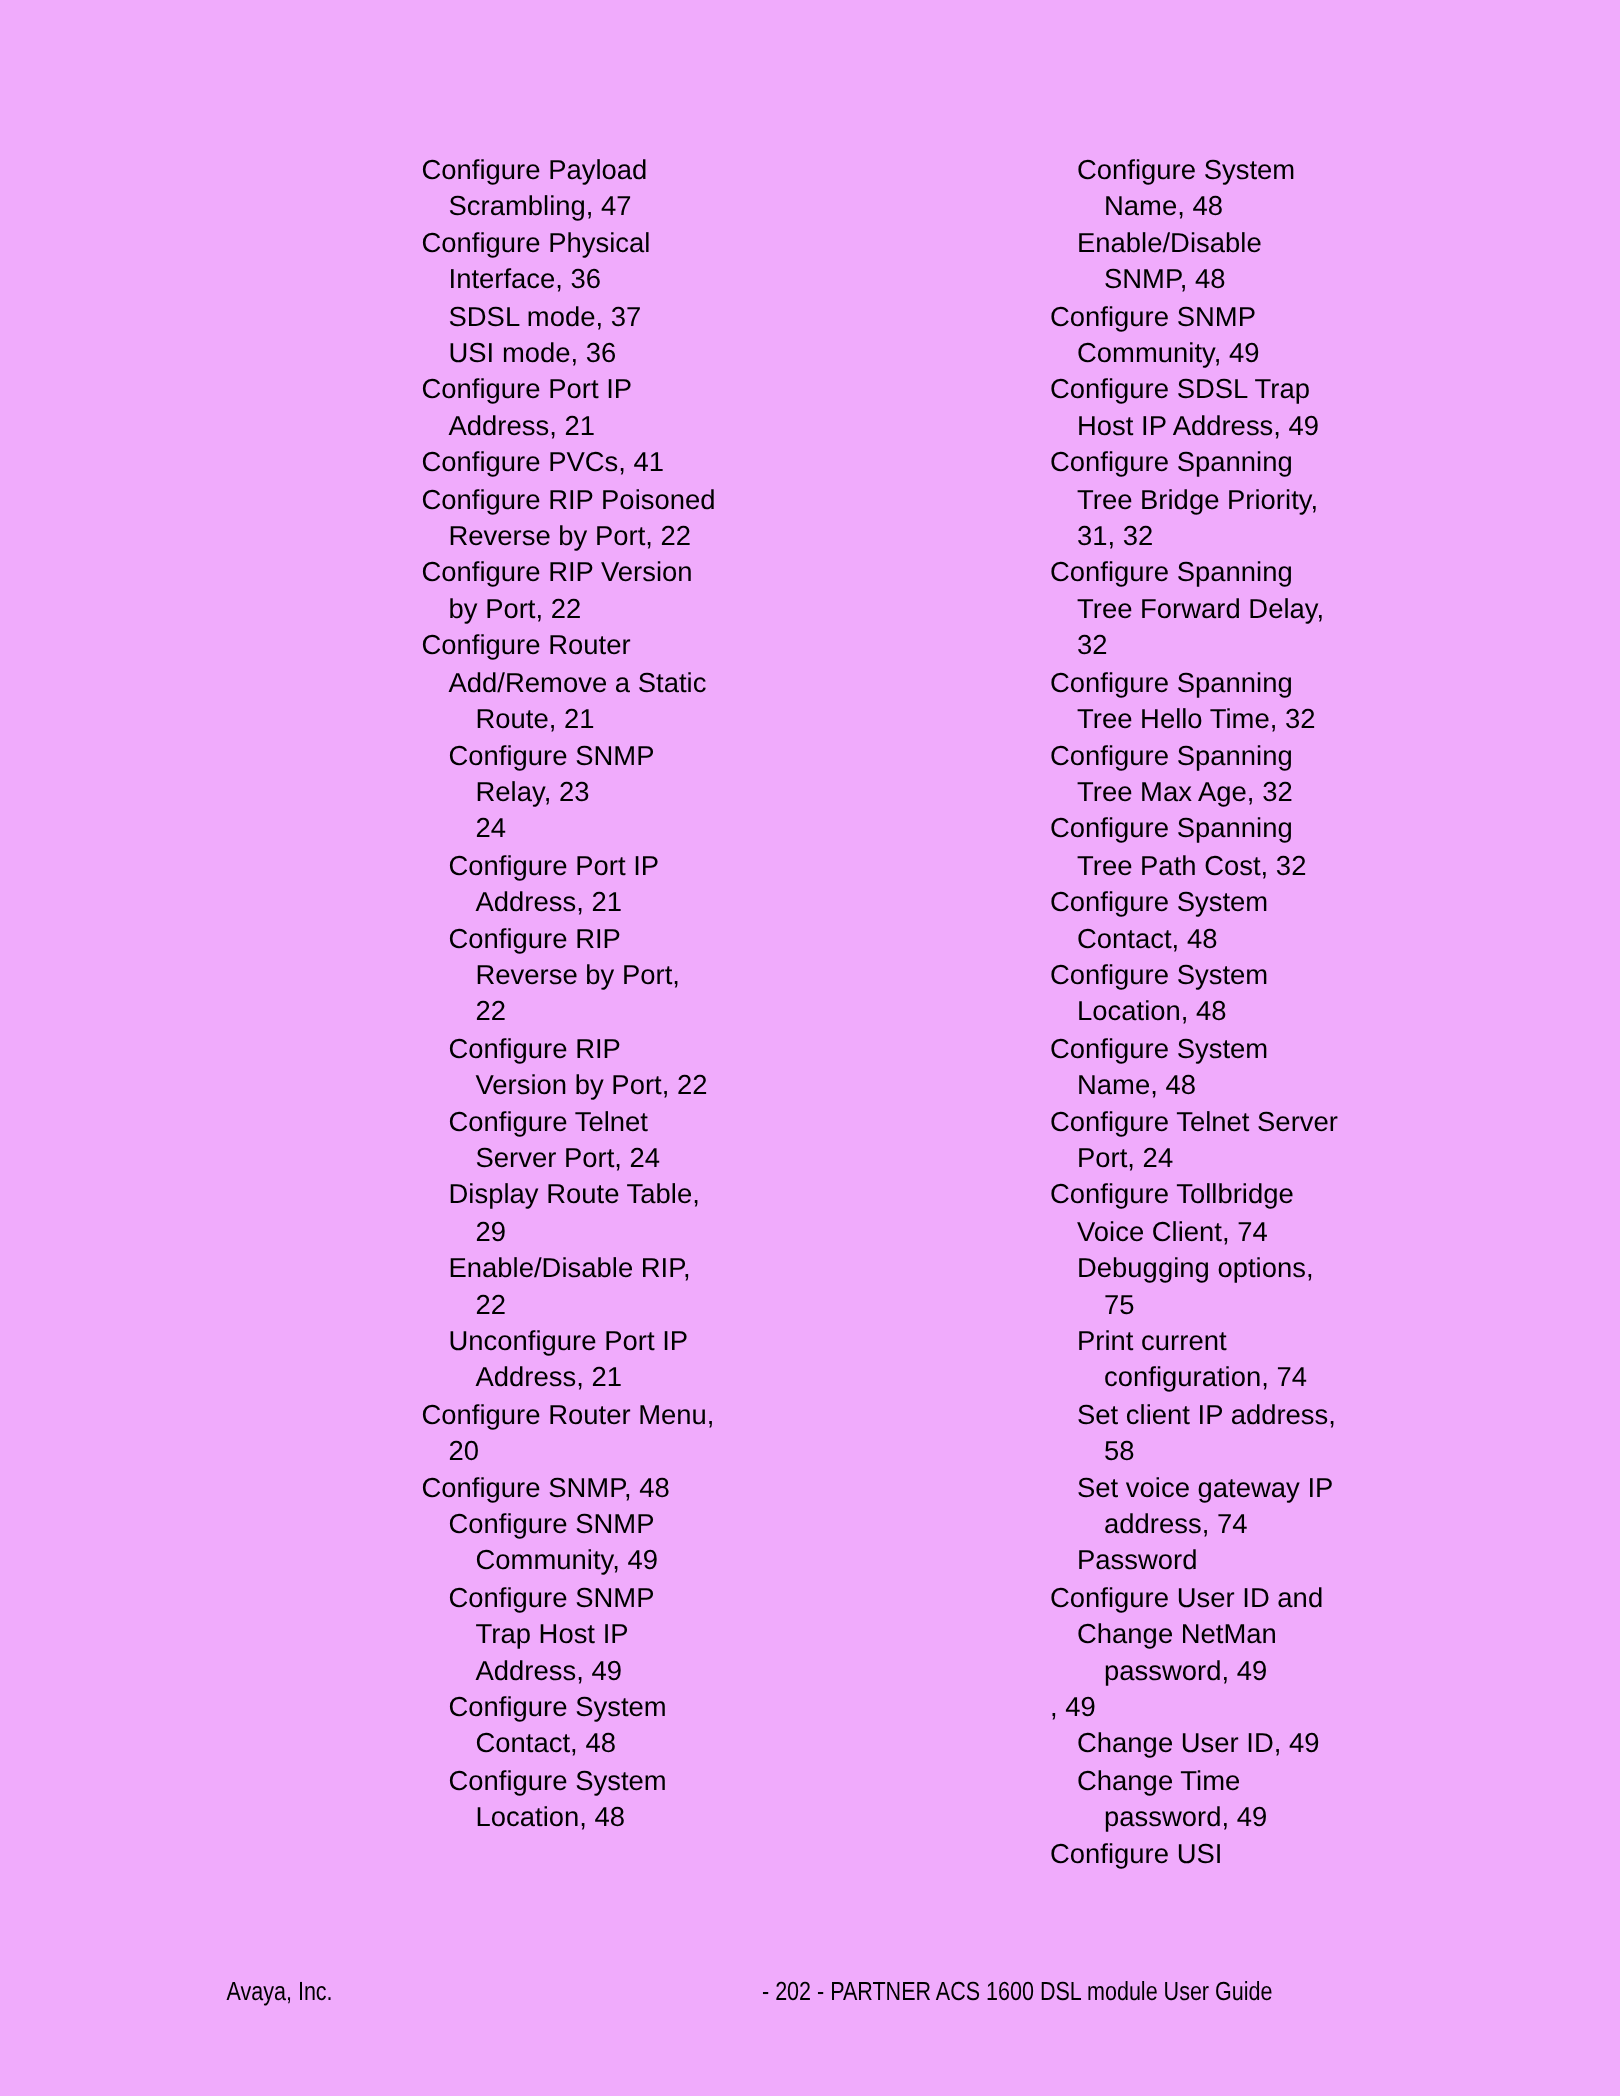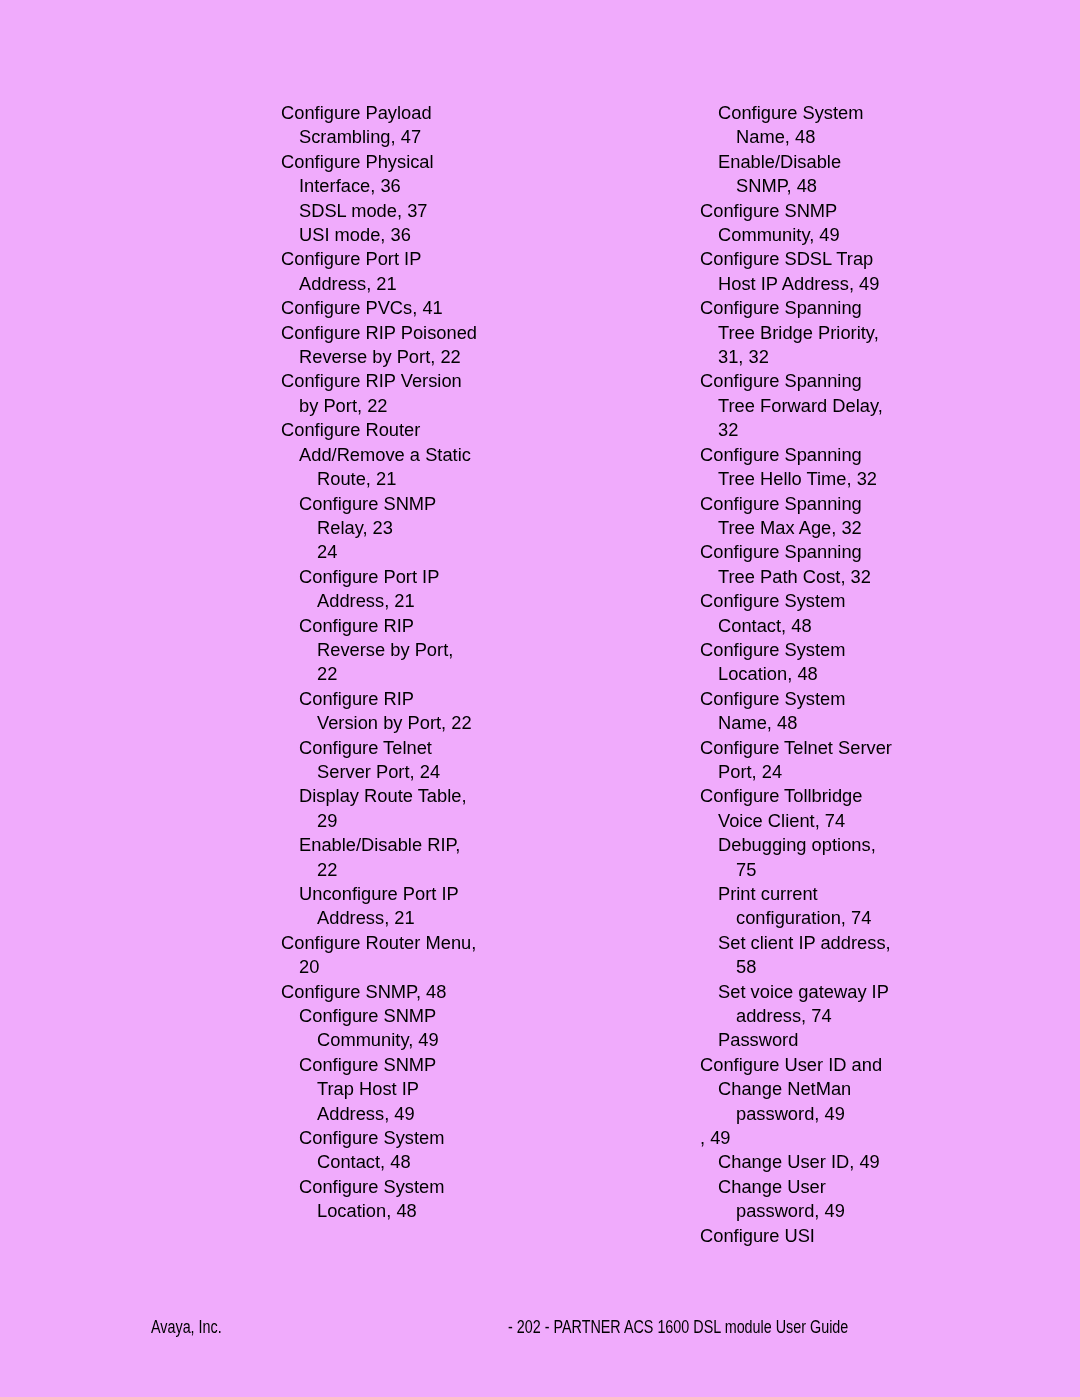--- a/index.html
+++ b/index.html
@@ -173,21 +173,21 @@
         <div class="index-entry lvl1">Set client IP address,</div>
         <div class="index-entry lvl2">58</div>
         <div class="index-entry lvl1">Set voice gateway IP</div>
         <div class="index-entry lvl2">address, 74</div>
         <div class="index-entry lvl1">Password</div>
         <div class="index-entry lvl0">Configure User ID and</div>
         <div class="index-entry lvl1">Change NetMan</div>
         <div class="index-entry lvl2">password, 49</div>
         <div class="index-entry lvl0">, 49</div>
         <div class="index-entry lvl1">Change User ID, 49</div>
-        <div class="index-entry lvl1">Change User</div>
+        <div class="index-entry lvl1">Change Time</div>
         <div class="index-entry lvl2">password, 49</div>
         <div class="index-entry lvl0">Configure USI</div>
       </div>
   </div>
 
   <div class="footer">
     <div class="footer-left">Avaya, Inc.</div>
     <div class="footer-right">- 202 - PARTNER ACS 1600 DSL module User Guide</div>
   </div>
 

